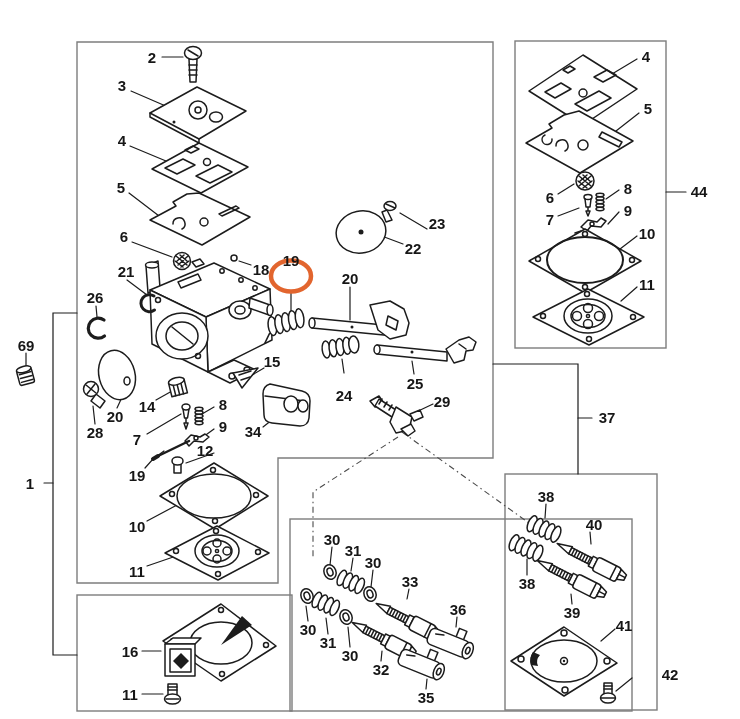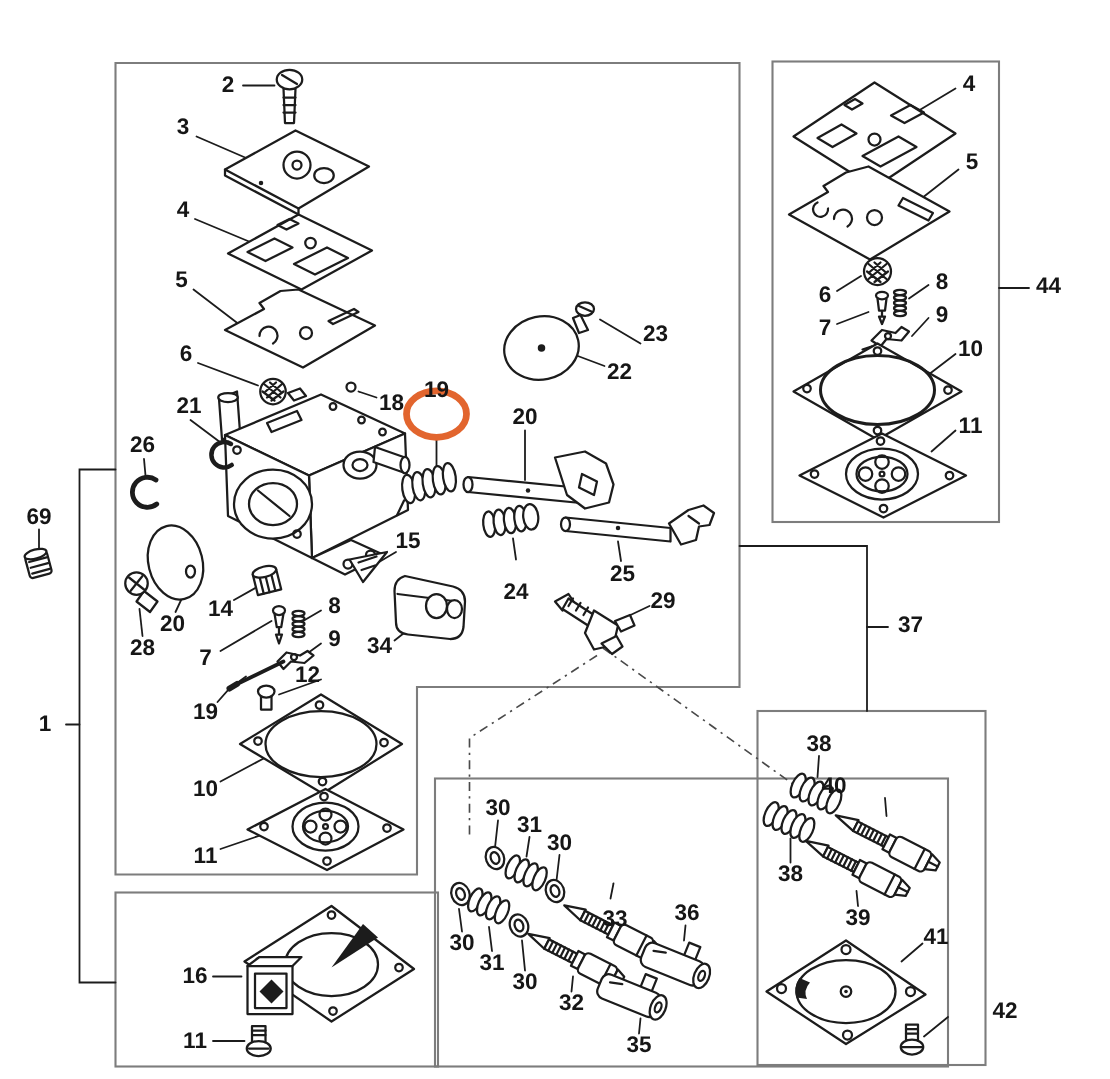--- a/index.html
+++ b/index.html
@@ -515,36 +515,36 @@
   <div class="callout" style="left:30px;top:483px">1</div>
   <div class="callout" style="left:607px;top:417px">37</div>
   <div class="callout" style="left:699px;top:191px">44</div>
 
   <div class="callout" style="left:130px;top:651px">16</div>
   <div class="callout" style="left:130px;top:694px">11</div>
 
   <div class="callout" style="left:332px;top:539px">30</div>
   <div class="callout" style="left:353px;top:550px">31</div>
   <div class="callout" style="left:373px;top:562px">30</div>
-  <div class="callout" style="left:410px;top:613px">33</div>
+  <div class="callout" style="left:410px;top:581px">33</div>
   <div class="callout" style="left:458px;top:609px">36</div>
   <div class="callout" style="left:308px;top:629px">30</div>
   <div class="callout" style="left:328px;top:642px">31</div>
   <div class="callout" style="left:350px;top:655px">30</div>
   <div class="callout" style="left:381px;top:669px">32</div>
   <div class="callout" style="left:426px;top:697px">35</div>
 
   <div class="callout" style="left:646px;top:56px">4</div>
   <div class="callout" style="left:648px;top:108px">5</div>
   <div class="callout" style="left:550px;top:197px">6</div>
   <div class="callout" style="left:628px;top:188px">8</div>
   <div class="callout" style="left:550px;top:219px">7</div>
   <div class="callout" style="left:628px;top:210px">9</div>
   <div class="callout" style="left:647px;top:233px">10</div>
   <div class="callout" style="left:647px;top:284px">11</div>
 
   <div class="callout" style="left:546px;top:496px">38</div>
-  <div class="callout" style="left:556px;top:524px">40</div>
+  <div class="callout" style="left:594px;top:524px">40</div>
   <div class="callout" style="left:527px;top:583px">38</div>
   <div class="callout" style="left:572px;top:612px">39</div>
   <div class="callout" style="left:624px;top:625px">41</div>
   <div class="callout" style="left:670px;top:674px">42</div>
 </div>
 
 </body></html>

